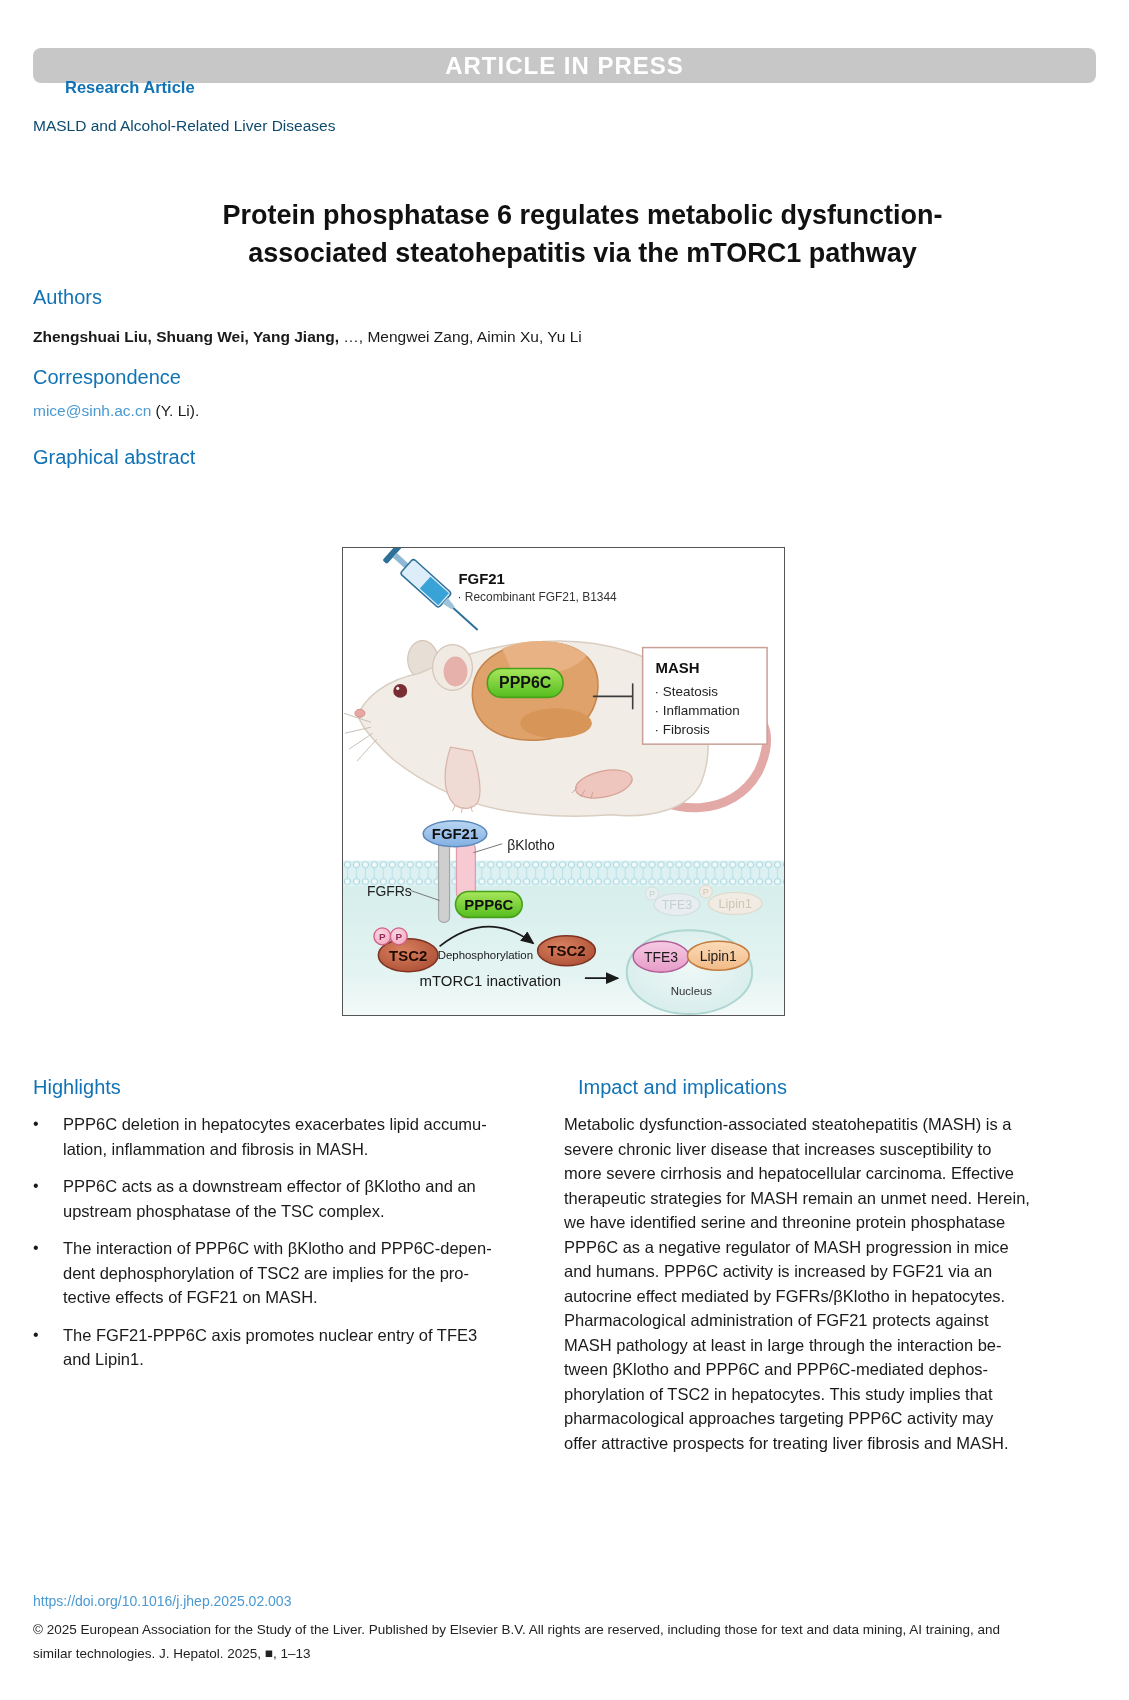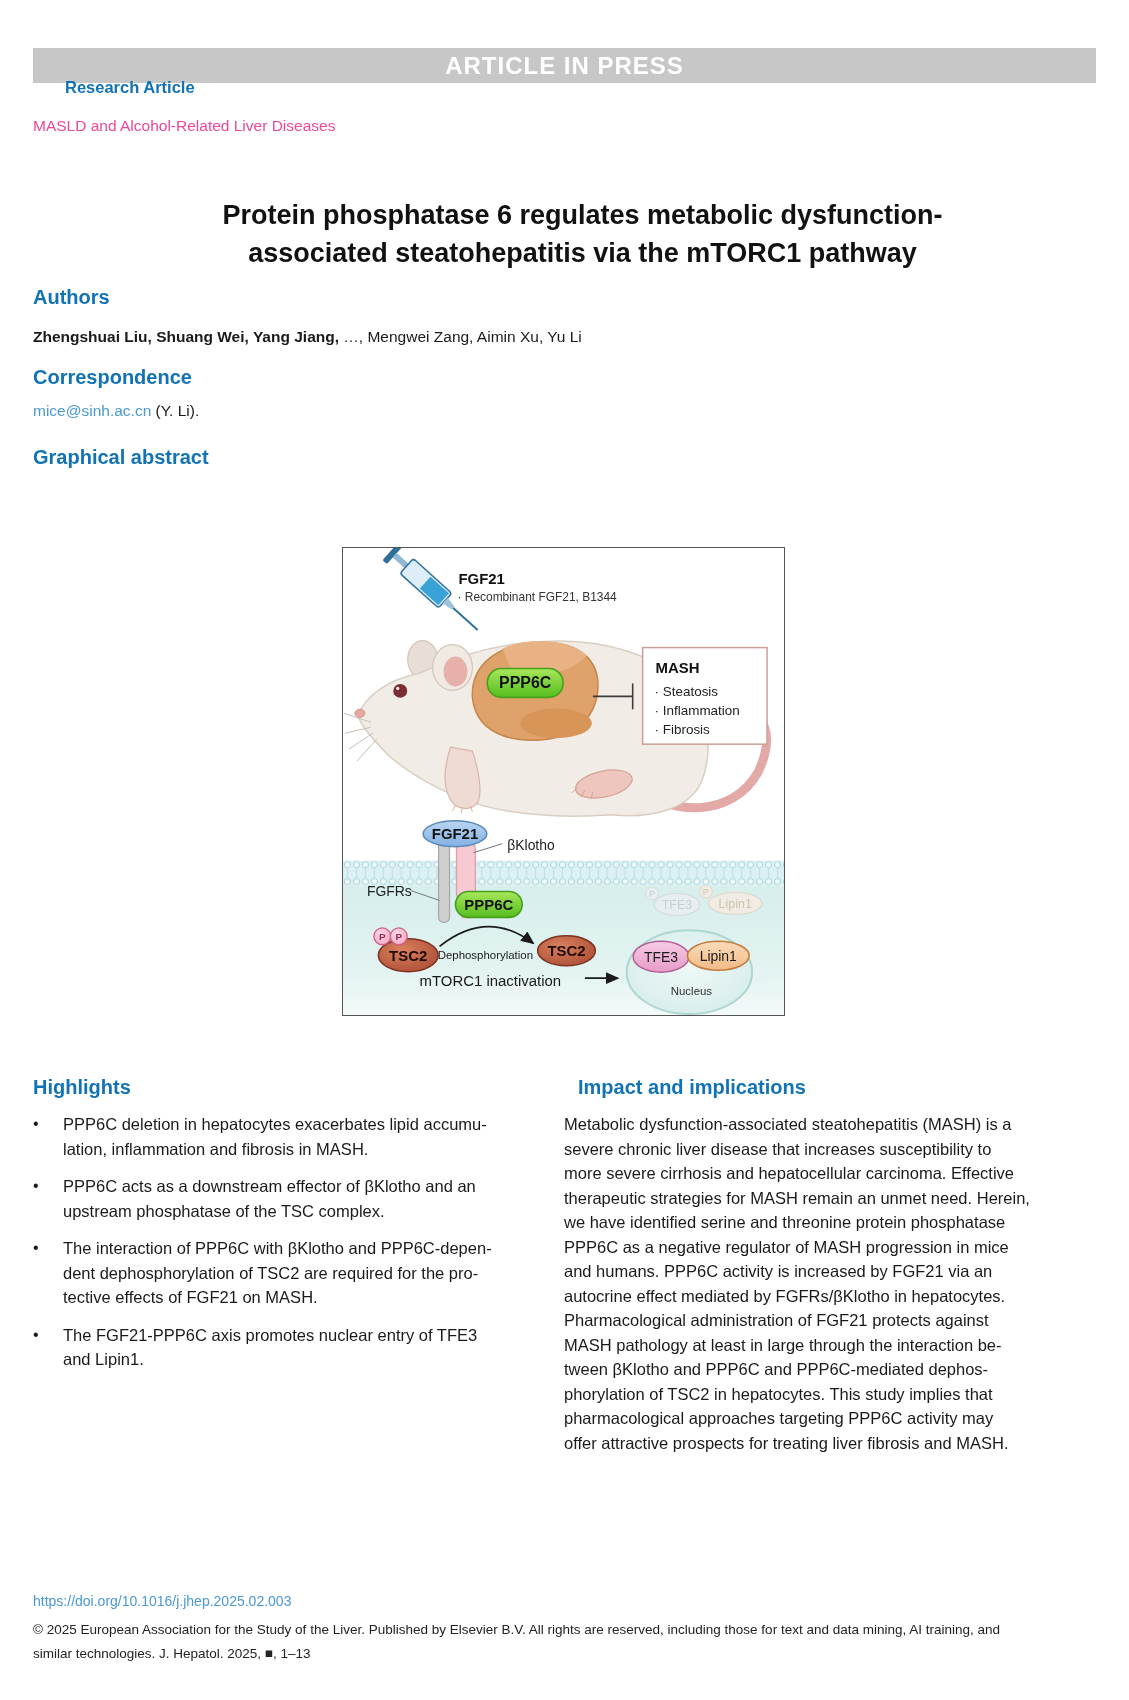--- a/index.html
+++ b/index.html
@@ -4,33 +4,33 @@
 <style>
   * { margin:0; padding:0; box-sizing:border-box; }
   html,body { background:#fff; }
   .page {
     position:relative; width:1129px; height:1700px; background:#fff;
     font-family:"Liberation Sans", sans-serif; color:#1a1a1a; overflow:hidden;
   }
   .banner {
     position:absolute; left:33px; top:48px; width:1063px; height:35px;
     background:#c7c7c7; color:#fff; font-weight:bold; font-size:24px;
-    line-height:35px; text-align:center; letter-spacing:1px;
+    line-height:35px; text-align:center; letter-spacing:1px;border-radius:8px;
   }
   .article-type { position:absolute; left:33px; top:78px; font-size:16.5px; font-weight:bold; color:#1173b5;margin-left:32px; }
-  .section-name { position:absolute; left:33px; top:117px; font-size:15.5px; color:#ec4899; }
+  .section-name { position:absolute; left:33px; top:117px; font-size:15.5px; color:#0c4a6e; }
   .journal-name {
     position:absolute; right:33px; top:92px; text-align:right;
     font-size:21px; font-weight:bold; color:#1173b5; line-height:25px; white-space:pre-line;
   }
   .paper-title {
     position:absolute; left:0; top:196px; width:100%; text-align:center;
     font-size:27px; font-weight:bold; color:#111; line-height:38px; white-space:pre-line;padding-left:36px;
   }
-  .sec-heading { position:absolute; font-size:20px; font-weight:bold; color:#1173b5; }
+  .sec-heading { position:absolute; font-size:20px; font-weight:normal; color:#1173b5; }
   .h-authors { left:33px; top:286px; }
   .h-corr    { left:33px; top:366px; }
   .h-ga      { left:33px; top:446px; }
   .h-high    { left:33px; top:1076px; }
   .h-impact  { left:578px; top:1076px; }
   .authors-line { position:absolute; left:33px; top:328px; font-size:15.5px; }
   .authors-line .bold { font-weight:bold; }
   .corr-line { position:absolute; left:33px; top:402px; font-size:15.5px; }
   .link { color:#4a99d3; text-decoration:none; cursor:pointer; }
   .figure-box {
@@ -242,21 +242,21 @@
 lation, inflammation and fibrosis in MASH.</div>
     </div>
     <div class="hl-item">
       <div class="hl-bullet">•</div>
       <div class="hl-text">PPP6C acts as a downstream effector of βKlotho and an
 upstream phosphatase of the TSC complex.</div>
     </div>
     <div class="hl-item">
       <div class="hl-bullet">•</div>
       <div class="hl-text">The interaction of PPP6C with βKlotho and PPP6C-depen-
-dent dephosphorylation of TSC2 are required for the pro-
+dent dephosphorylation of TSC2 are implies for the pro-
 tective effects of FGF21 on MASH.</div>
     </div>
     <div class="hl-item">
       <div class="hl-bullet">•</div>
       <div class="hl-text">The FGF21-PPP6C axis promotes nuclear entry of TFE3
 and Lipin1.</div>
     </div>
   </div>
 
   <div class="sec-heading h-impact">Impact and implications</div>

